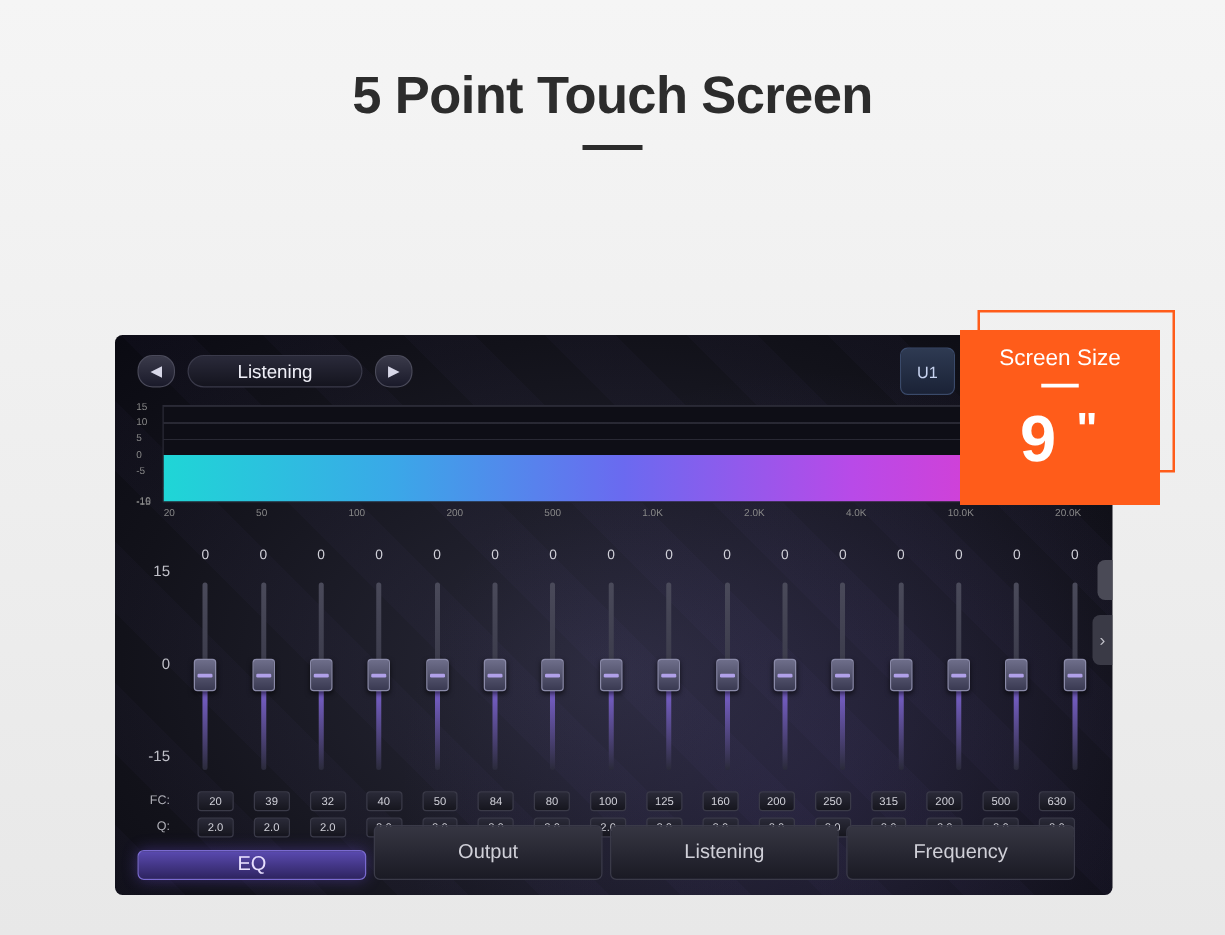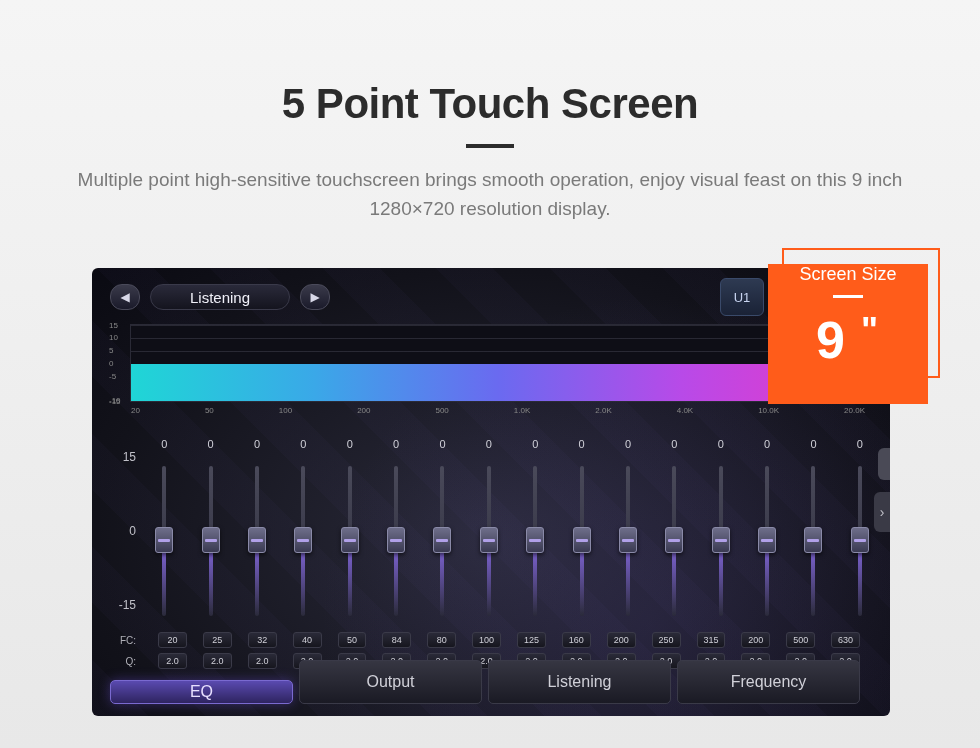--- a/index.html
+++ b/index.html
@@ -4,21 +4,21 @@
 <style>
   * { margin: 0; padding: 0; box-sizing: border-box; }
   body {
     width: 980px;
     height: 748px;
     background: linear-gradient(180deg, #f5f5f5 0%, #e8e8e8 100%);
     font-family: -apple-system, "Segoe UI", Arial, sans-serif;
     overflow: hidden;
     position: relative;
   }
-  .header { text-align: center; padding-top: 80px; }
+  .header { text-align: center; padding-top: 52px; }
   .title {
     font-size: 42px;
     font-weight: 800;
     color: #2c2c2c;
     letter-spacing: -0.5px;
   }
   .title-underline {
     width: 48px;
     height: 4px;
     background: #2c2c2c;
@@ -208,20 +208,21 @@
     left: 2px; right: 2px;
     top: 11px; height: 3px;
     background: #b0a0e8;
     border-radius: 1px;
   }
   .chip-row {
     display: flex;
     gap: 16px;
     padding-left: 32px;
     margin-top: 2px;
+    align-items: center;
   }
   .chip-row .lab {
     width: 32px;
     margin-left: -32px;
     font-size: 10px;
     color: #b0b0b8;
     text-align: right;
     padding-right: 6px;
     line-height: 18px;
   }
@@ -296,21 +297,21 @@
     width: 158px; height: 130px;
     border: 2px solid #ff5c1a;
   }
   .callout {
     position: absolute;
     top: 16px; left: 0;
     width: 160px; height: 140px;
     background: #ff5c1a;
     color: #fff;
     text-align: center;
-    padding: 0 8px;
+    padding: 12px 8px;
   }
   .callout .clabel {
     font-size: 18px;
   }
   .callout .cline {
     width: 30px; height: 3px;
     background: #fff;
     margin: 10px auto 12px;
   }
   .callout .cval {
@@ -323,21 +324,20 @@
     vertical-align: top;
     margin-left: 14px;
   }
 </style>
 </head>
 <body>
 
 <div class="header">
   <div class="title">5 Point Touch Screen</div>
   <div class="title-underline"></div>
-  <div class="subtitle">Multiple point high-sensitive touchscreen brings smooth operation, enjoy visual feast on this 9 inch 1280×720 resolution display.</div>
 </div>
 
 <div class="device-wrap">
   <div class="device">
 
     <div class="toprow">
       <div class="navbtn">
         <span>◀</span>
       </div>
       <div class="preset-label">Listening</div>
@@ -497,21 +497,21 @@
               <div class="slider-knob"></div>
             </div>
           </div>
         </div>
     </div>
 
     <div class="chips-wrap">
       <div class="chip-row" id="fc-row">
         <div class="lab">FC:</div>
       <div class="chip">20</div>
-          <div class="chip">25</div>
+          <div class="chip">39</div>
           <div class="chip">32</div>
           <div class="chip">40</div>
           <div class="chip">50</div>
           <div class="chip">84</div>
           <div class="chip">80</div>
           <div class="chip">100</div>
           <div class="chip">125</div>
           <div class="chip">160</div>
           <div class="chip">200</div>
           <div class="chip">250</div>

